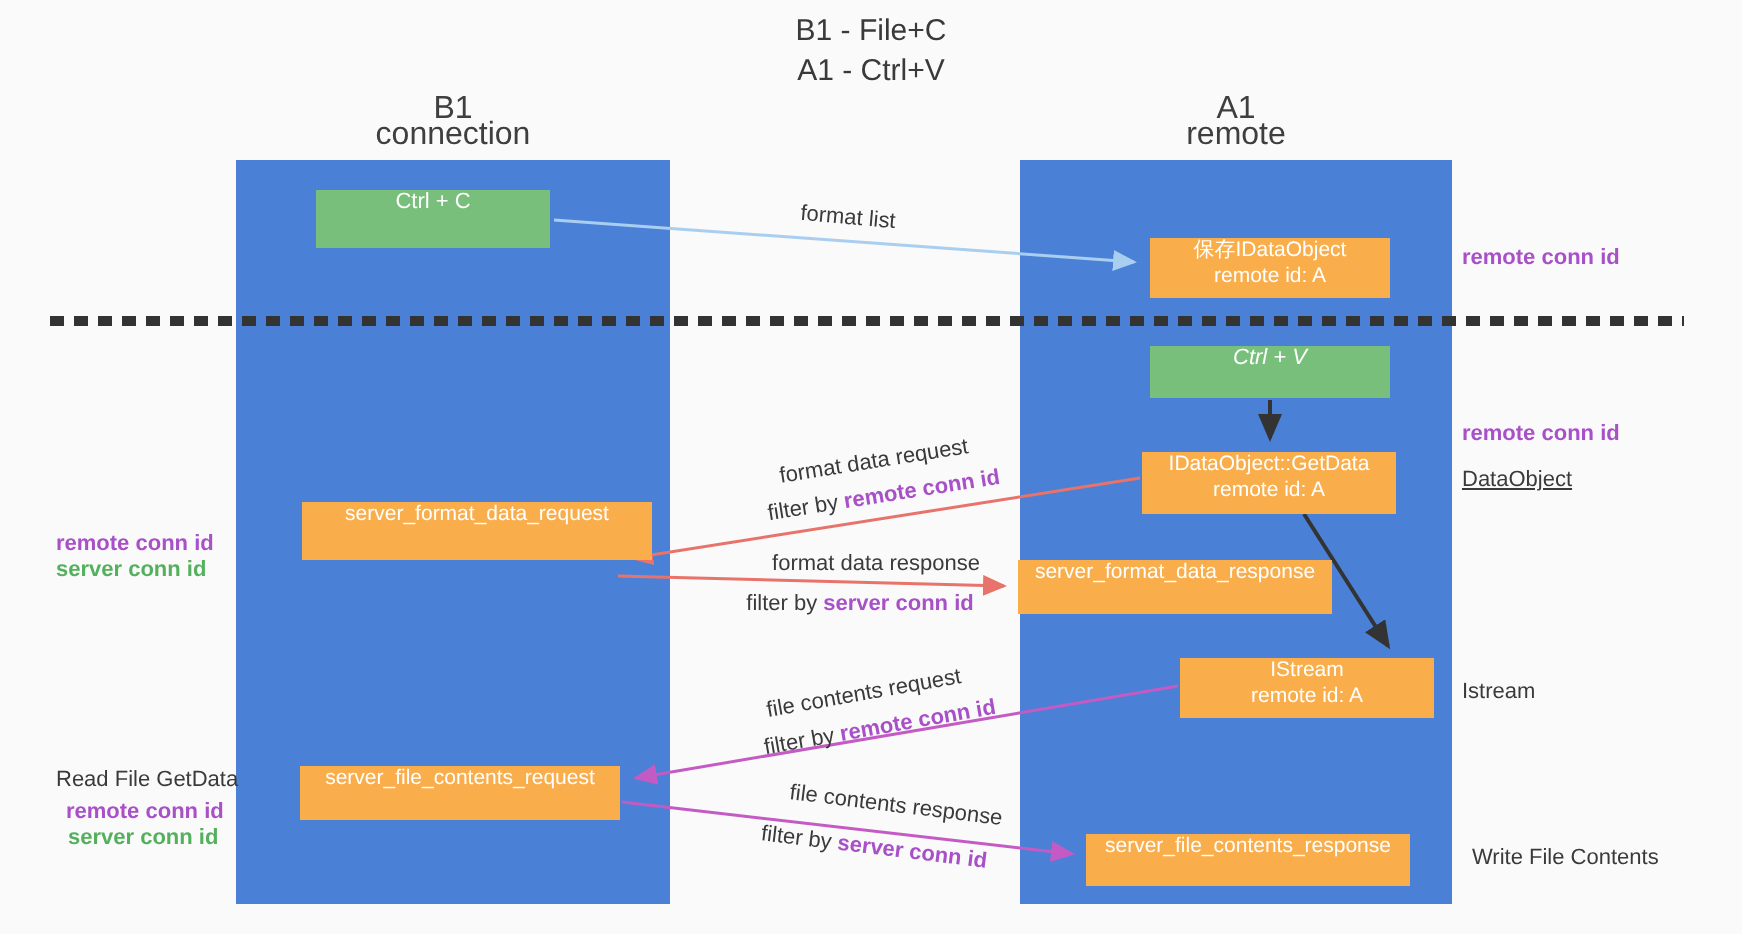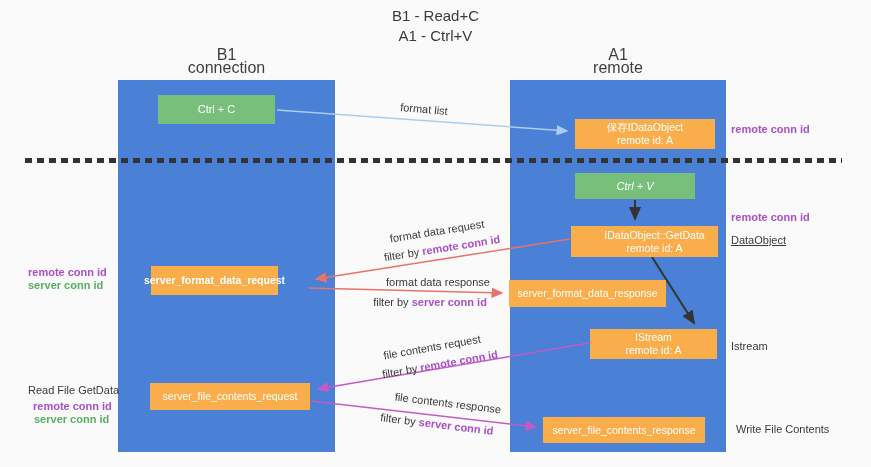--- a/index.html
+++ b/index.html
@@ -7,21 +7,21 @@
     position:relative;width:871px;height:467px;overflow:hidden;
     background:var(--background,#fafafa);
     font-family:"Liberation Sans",sans-serif;
     color:#3c3c3c;
   }
   .abs{position:absolute;}
   .title{width:871px;text-align:center;font-size:15px;color:#3a3a3a;line-height:20px;}
   .lane{background:var(--lane-blue,#4a80d6);}
   .lane-header{text-align:center;font-size:16px;line-height:13px;color:#3f3f3f;}
   .node{
-    display:flex;flex-direction:column;align-items:center;justify-content:center;
+    display:flex;flex-direction:column;align-items:center;justify-content:flex-start;
     color:#fff;font-size:10.5px;line-height:13px;text-align:center;white-space:nowrap;
   }
   .node.green{background:var(--box-green,#77bf7b);font-size:11px;}
   .node.orange{background:var(--box-orange,#f9ae4b);}
   .dashed{
     background:repeating-linear-gradient(90deg,#333 0 7px,transparent 7px 12px);
   }
   .lbl{font-size:11px;white-space:nowrap;color:#3a3a3a;}
   .purple{color:var(--text-purple,#a850c8);font-weight:bold;}
   .greentx{color:var(--text-green,#55b05e);font-weight:bold;}
@@ -30,21 +30,21 @@
     transform:translate(-50%,-50%);
   }
   svg{position:absolute;left:0;top:0;pointer-events:none;}
 </style>
 </head>
 <body>
 
 <div id="canvas">
 
   <div class="abs title" style="top:6px;left:0;">
-    <div>B1 - Read+C</div>
+    <div>B1 - File+C</div>
     <div>A1 - Ctrl+V</div>
   </div>
 
   <div class="abs lane-header" style="left:118px;top:48px;width:217px;">
     <div>B1</div>
     <div>connection</div>
   </div>
   <div class="abs lane-header" style="left:510px;top:48px;width:216px;">
     <div>A1</div>
     <div>remote</div>
@@ -76,35 +76,35 @@
     <line x1="570" y1="239" x2="316" y2="279" style="stroke:var(--arrow-salmon,#e8736b)" stroke-width="1.5" marker-end="url(#m-salmon)"></line>
     <line x1="309" y1="288" x2="502" y2="293" style="stroke:var(--arrow-salmon,#e8736b)" stroke-width="1.5" marker-end="url(#m-salmon)"></line>
     <line x1="589" y1="343" x2="318" y2="389" style="stroke:var(--arrow-magenta,#c45bc4)" stroke-width="1.5" marker-end="url(#m-magenta)"></line>
     <line x1="311" y1="401" x2="536" y2="427" style="stroke:var(--arrow-magenta,#c45bc4)" stroke-width="1.5" marker-end="url(#m-magenta)"></line>
   </svg>
 
   <div class="abs node green" style="left:158px;top:95px;width:117px;height:29px;">
     <span>Ctrl + C</span>
   </div>
 
-  <div class="abs node orange" style="left:575px;top:119px;width:140px;height:30px;">
+  <div class="abs node orange" style="left:575px;top:119px;width:120px;height:30px;">
     <span>保存IDataObject</span>
     <span>remote id: A</span>
   </div>
 
   <div class="abs node green" style="left:575px;top:173px;width:120px;height:26px;font-style:italic;">
     <span>Ctrl + V</span>
   </div>
 
-  <div class="abs node orange" style="left:571px;top:226px;width:127px;height:31px;padding-left:20px;">
+  <div class="abs node orange" style="left:571px;top:226px;width:127px;height:31px;">
     <span>IDataObject::GetData</span>
     <span>remote id: A</span>
   </div>
 
-  <div class="abs node orange" style="left:151px;top:266px;width:127px;height:29px;font-weight:bold;">
+  <div class="abs node orange" style="left:151px;top:251px;width:175px;height:29px;">
     <span>server_format_data_request</span>
   </div>
 
   <div class="abs node orange" style="left:509px;top:280px;width:157px;height:27px;">
     <span>server_format_data_response</span>
   </div>
 
   <div class="abs node orange" style="left:590px;top:329px;width:127px;height:30px;">
     <span>IStream</span>
     <span>remote id: A</span>

